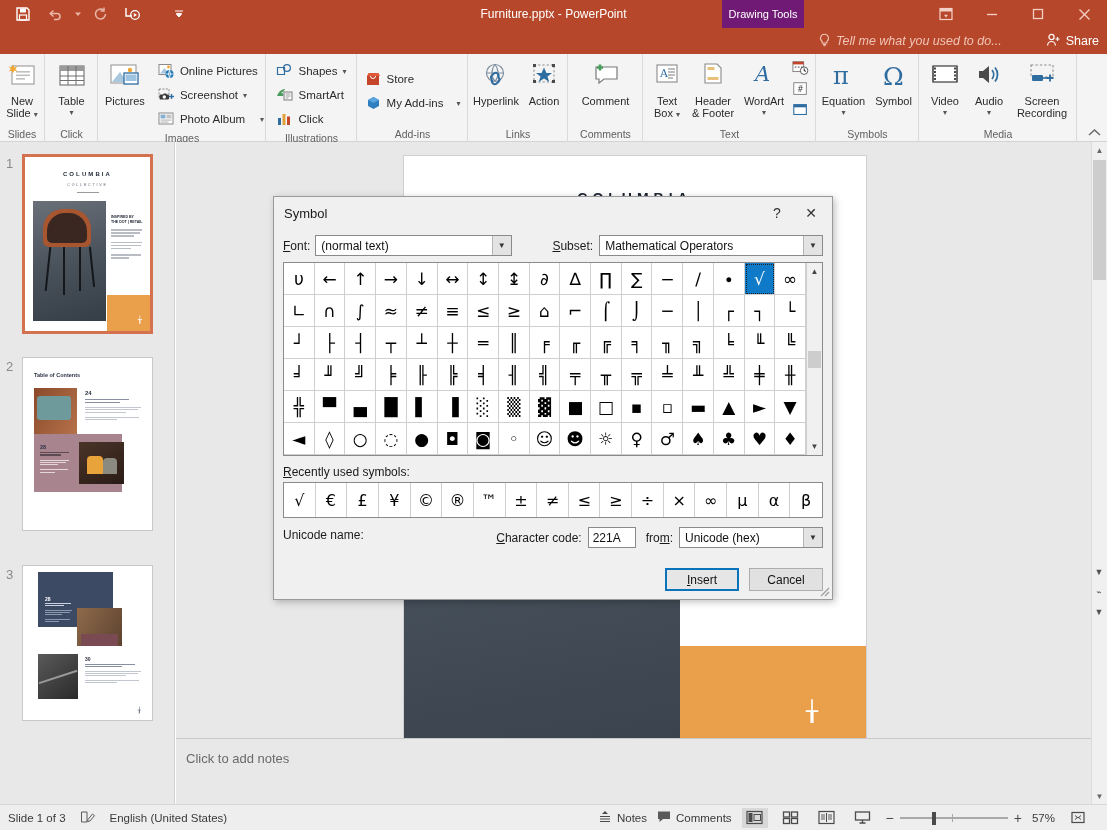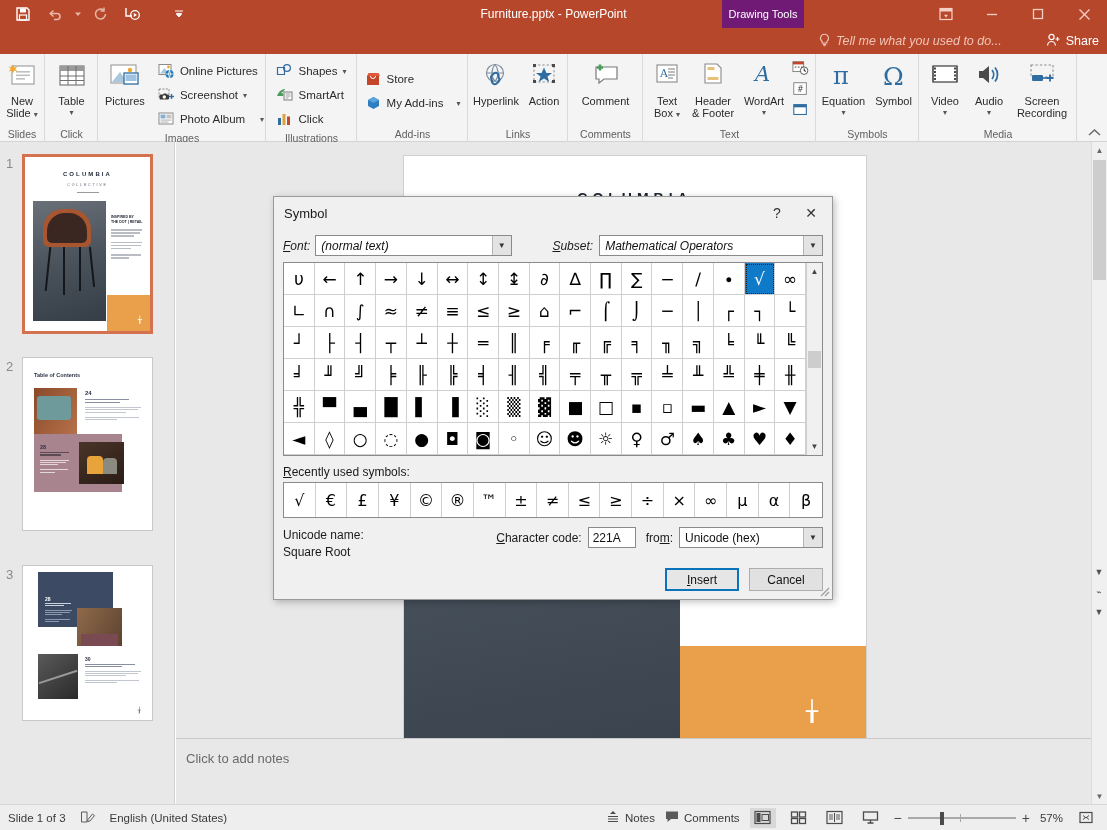--- a/index.html
+++ b/index.html
@@ -137,21 +137,21 @@
   .slidenav { position: absolute; right: 0; top: 420px; width: 16px; }
   .slidenav div { height: 20px; display: flex; align-items: center; justify-content: center; color: #555; font-size: 9px; }
 
   
   .statusbar {
     position: absolute; left: 0; bottom: 0; width: 1107px; height: 26px;
     background: #eeeeee; border-top: 1px solid #d8d8d8;
     display: flex; align-items: center; font-size: 11.5px; color: #3a3a3a;
   }
   .sb-left { display: flex; align-items: center; gap: 14px; padding-left: 8px; }
-  .sb-right { margin-left: auto; display: flex; align-items: center; gap: 10px; padding-right: 8px; }
+  .sb-right { margin-left: auto; display: flex; align-items: center; gap: 10px; padding-right: 16px; }
   .sb-item { display: flex; align-items: center; gap: 5px; }
   .viewbtn { width: 26px; height: 20px; display: flex; align-items: center; justify-content: center; }
   .viewbtn.active { background: #d8d8d8; }
   .zoomslider { display: flex; align-items: center; gap: 6px; }
   .zoom-track { position: relative; width: 108px; height: 12px; display: flex; align-items: center; }
   .zoom-line { position: absolute; left: 0; right: 0; top: 5px; height: 2px; background: #a9a9a9; }
   .zoom-mid { position: absolute; left: 52px; top: 2px; width: 1px; height: 8px; background: #a9a9a9; }
   .zoom-handle { position: absolute; left: 32px; top: 0px; width: 4px; height: 13px; background: #4a4a4a; }
 
   
@@ -160,21 +160,21 @@
     background: #f0f0f0; border: 1px solid #9a9a9a;
     box-shadow: 2px 2px 7px rgba(0,0,0,.25);
   }
   .dlg-title {
     height: 32px; display: flex; align-items: center; padding: 0 4px 0 10px;
     font-size: 13px; color: #1a1a1a; background: #f0f0f0;
   }
   .dlg-title .t { flex: 1; }
   .dlg-help, .dlg-close { width: 34px; height: 28px; display: flex; align-items: center; justify-content: center; color: #333; font-size: 14px; }
   .dlg-body { padding: 6px 9px 0 9px; }
-  .row { display: flex; align-items: center; font-style: italic; }
+  .row { display: flex; align-items: center; }
   .lbl { font-size: 12px; color: #1a1a1a; }
   .lbl u { text-decoration: underline; }
   .combo {
     position: relative; height: 21px; background: #fff; border: 1px solid #8a8a8a;
     display: flex; align-items: center; padding: 0 22px 0 5px; font-size: 12px; color: #111;
   }
   .combo .arrowbox {
     position: absolute; right: 0; top: 0; bottom: 0; width: 19px;
     background: #e3e3e3; border-left: 1px solid #b5b5b5;
     display: flex; align-items: center; justify-content: center; font-size: 8px; color: #333;
@@ -1045,21 +1045,20 @@
           <div class="sym">≥</div>
           <div class="sym">÷</div>
           <div class="sym">×</div>
           <div class="sym">∞</div>
           <div class="sym">µ</div>
           <div class="sym">α</div>
           <div class="sym">β</div>
         </div>
 
       <div class="uni-name">Unicode name:</div>
-      <div class="uni-val">Square Root</div>
     </div>
 
     <div class="codearea">
       <span class="lbl"><u>C</u>haracter code:</span>
       <span class="codebox">221A</span>
       <span class="lbl" style="margin-left:4px">fro<u>m</u>:</span>
       <span class="combo" style="width:144px">
         <span>Unicode (hex)</span>
         <span class="arrowbox">▼</span>
       </span>

